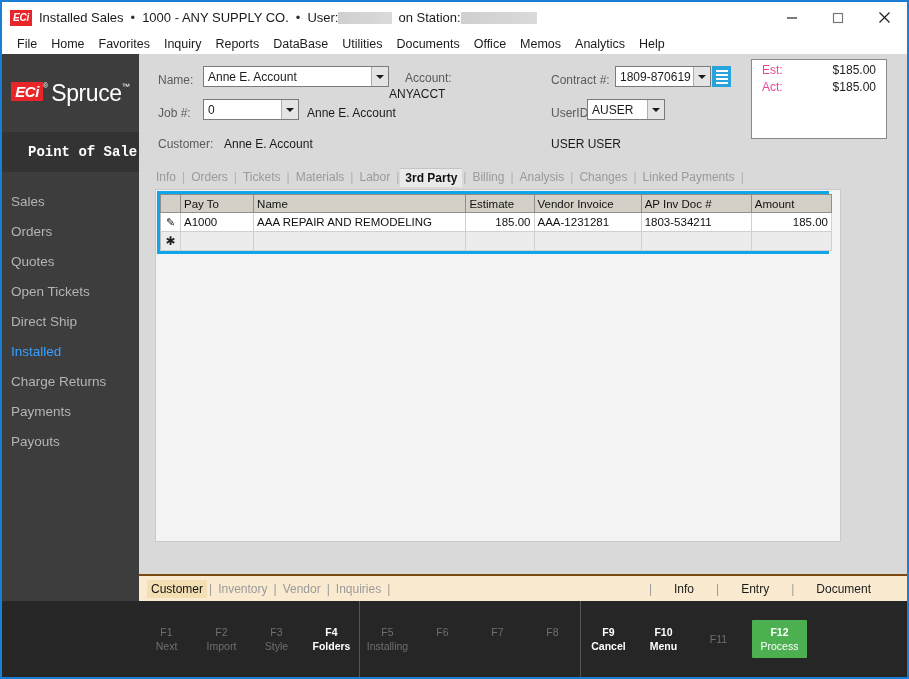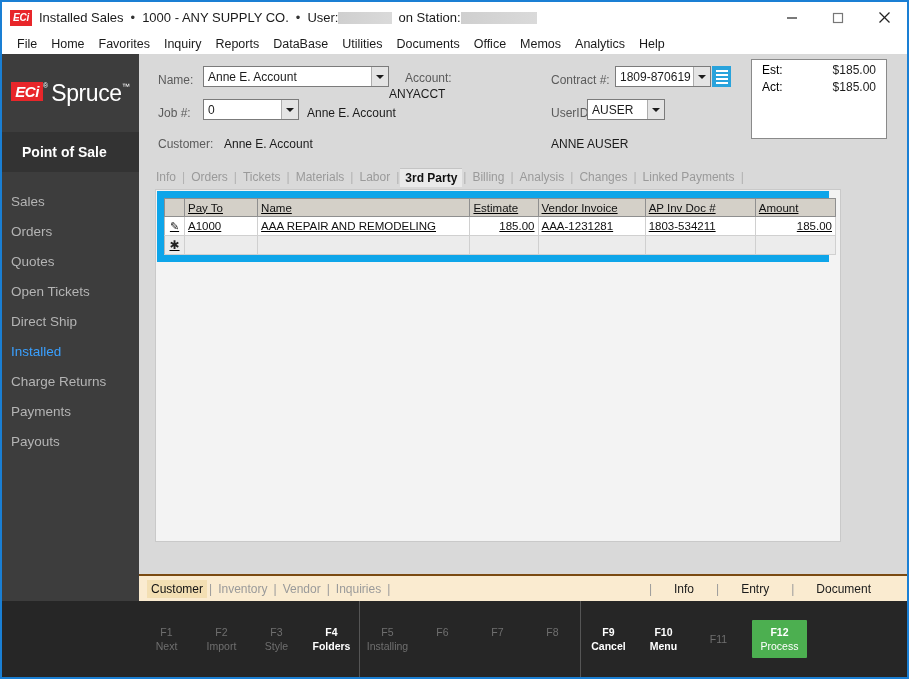--- a/index.html
+++ b/index.html
@@ -66,21 +66,21 @@
     font-style: italic; padding: 1px 4px 1px 4px; letter-spacing: -0.4px;
     line-height: 1.15;
   }
   .brand-sup { color: #fff; font-size: 7px; vertical-align: super; }
   .brand-word { color: #ffffff; font-size: 23px; letter-spacing: -0.4px;
                 line-height: 1; margin-left: 3px; }
   .brand-tm { color: #ffffff; font-size: 8px; vertical-align: super; }
   .pos-header {
     height: 40px; background: #333333; color: #ffffff;
     font-size: 14px; font-weight: bold;
-    display: flex; align-items: center; padding-left: 20px;
+    display: flex; align-items: center; padding-left: 26px; font-family: Liberation Mono, monospace;
   }
   .navlist { padding-top: 14px; }
   .navitem {
     height: 30px; display: flex; align-items: center;
     padding-left: 9px; font-size: 13.5px; color: #b4b4b4;
   }
   .navitem.active { color: #3aa0ff; }
   .msgbar {
     position: absolute; left: 0; bottom: 48px; width: 137px; height: 34px;
     display: flex; align-items: center; padding-left: 17px;
@@ -124,42 +124,42 @@
     align-items: center; gap: 2px;
   }
   .listbtn i { display: block; width: 12px; height: 2px; background: #ffffff; }
 
   .totbox {
     position: absolute; left: 612px; top: 5px; width: 136px; height: 80px;
     background: #ffffff; border: 1px solid #8a8a8a;
   }
   .totrow { display: flex; justify-content: space-between;
             padding: 3px 10px 0 10px; font-size: 12px; }
-  .totrow .k { color: #000000; }
+  .totrow .k { color: #ec4899; }
   .totrow .v { color: #1b1b1b; }
 
   
   .tabstrip {
     position: absolute; left: 12px; top: 113px; height: 20px;
     display: flex; align-items: center;
   }
   .tab { font-size: 12px; color: #9a9a9a; padding: 2px 5px; }
   .tab.active { color: #111; font-weight: bold; background: #eaeaea;
                 border-top: 1px solid #c4c4c4; }
   .tabdiv { color: #b0b0b0; font-size: 12px; padding: 0 1px; }
 
   .panel {
     position: absolute; left: 16px; top: 135px;
     width: 686px; height: 353px;
     background: #f3f3f3; border: 1px solid #c9c9c9;
   }
 
   
   .grid { position: absolute; left: 1px; top: 1px; width: 672px;
-          border: 7px solid #0ea5e9; background: #ffffff; text-decoration: underline; }
+          border: 3px solid #0ea5e9; background: #ffffff; }
   table.g { border-collapse: collapse; width: 672px; table-layout: fixed; }
   table.g th {
     background: #d4d0c8; border: 1px solid #8f8f8f; height: 18px;
     font-size: 11.5px; font-weight: normal; color: #111;
     padding: 0 3px; text-align: left; white-space: nowrap;
   }
   table.g td {
     border: 1px solid #d0d0d0; border-left: 1px solid #b9b9b9;
     height: 19px; font-size: 11.5px; color: #111; padding: 0 3px;
     background: #ffffff; white-space: nowrap; overflow: hidden;
@@ -344,21 +344,21 @@
           <i></i>
       </div>
 
       <span class="lbl" style="left:412px; top:52px;">UserID:</span>
       <div class="combo" style="left:448px; top:45px; width:78px;">
         <span class="cval">AUSER</span>
         <span class="arrow">
             <i class="caret"></i>
           </span>
       </div>
-      <span class="val" style="left:412px; top:83px;">ANNE AUSER</span>
+      <span class="val" style="left:412px; top:83px;">USER USER</span>
 
       <div class="totbox">
         <div class="totrow">
           <span class="k">Est:</span>
           <span class="v">$185.00</span>
         </div>
         <div class="totrow">
           <span class="k">Act:</span>
           <span class="v">$185.00</span>
         </div>

